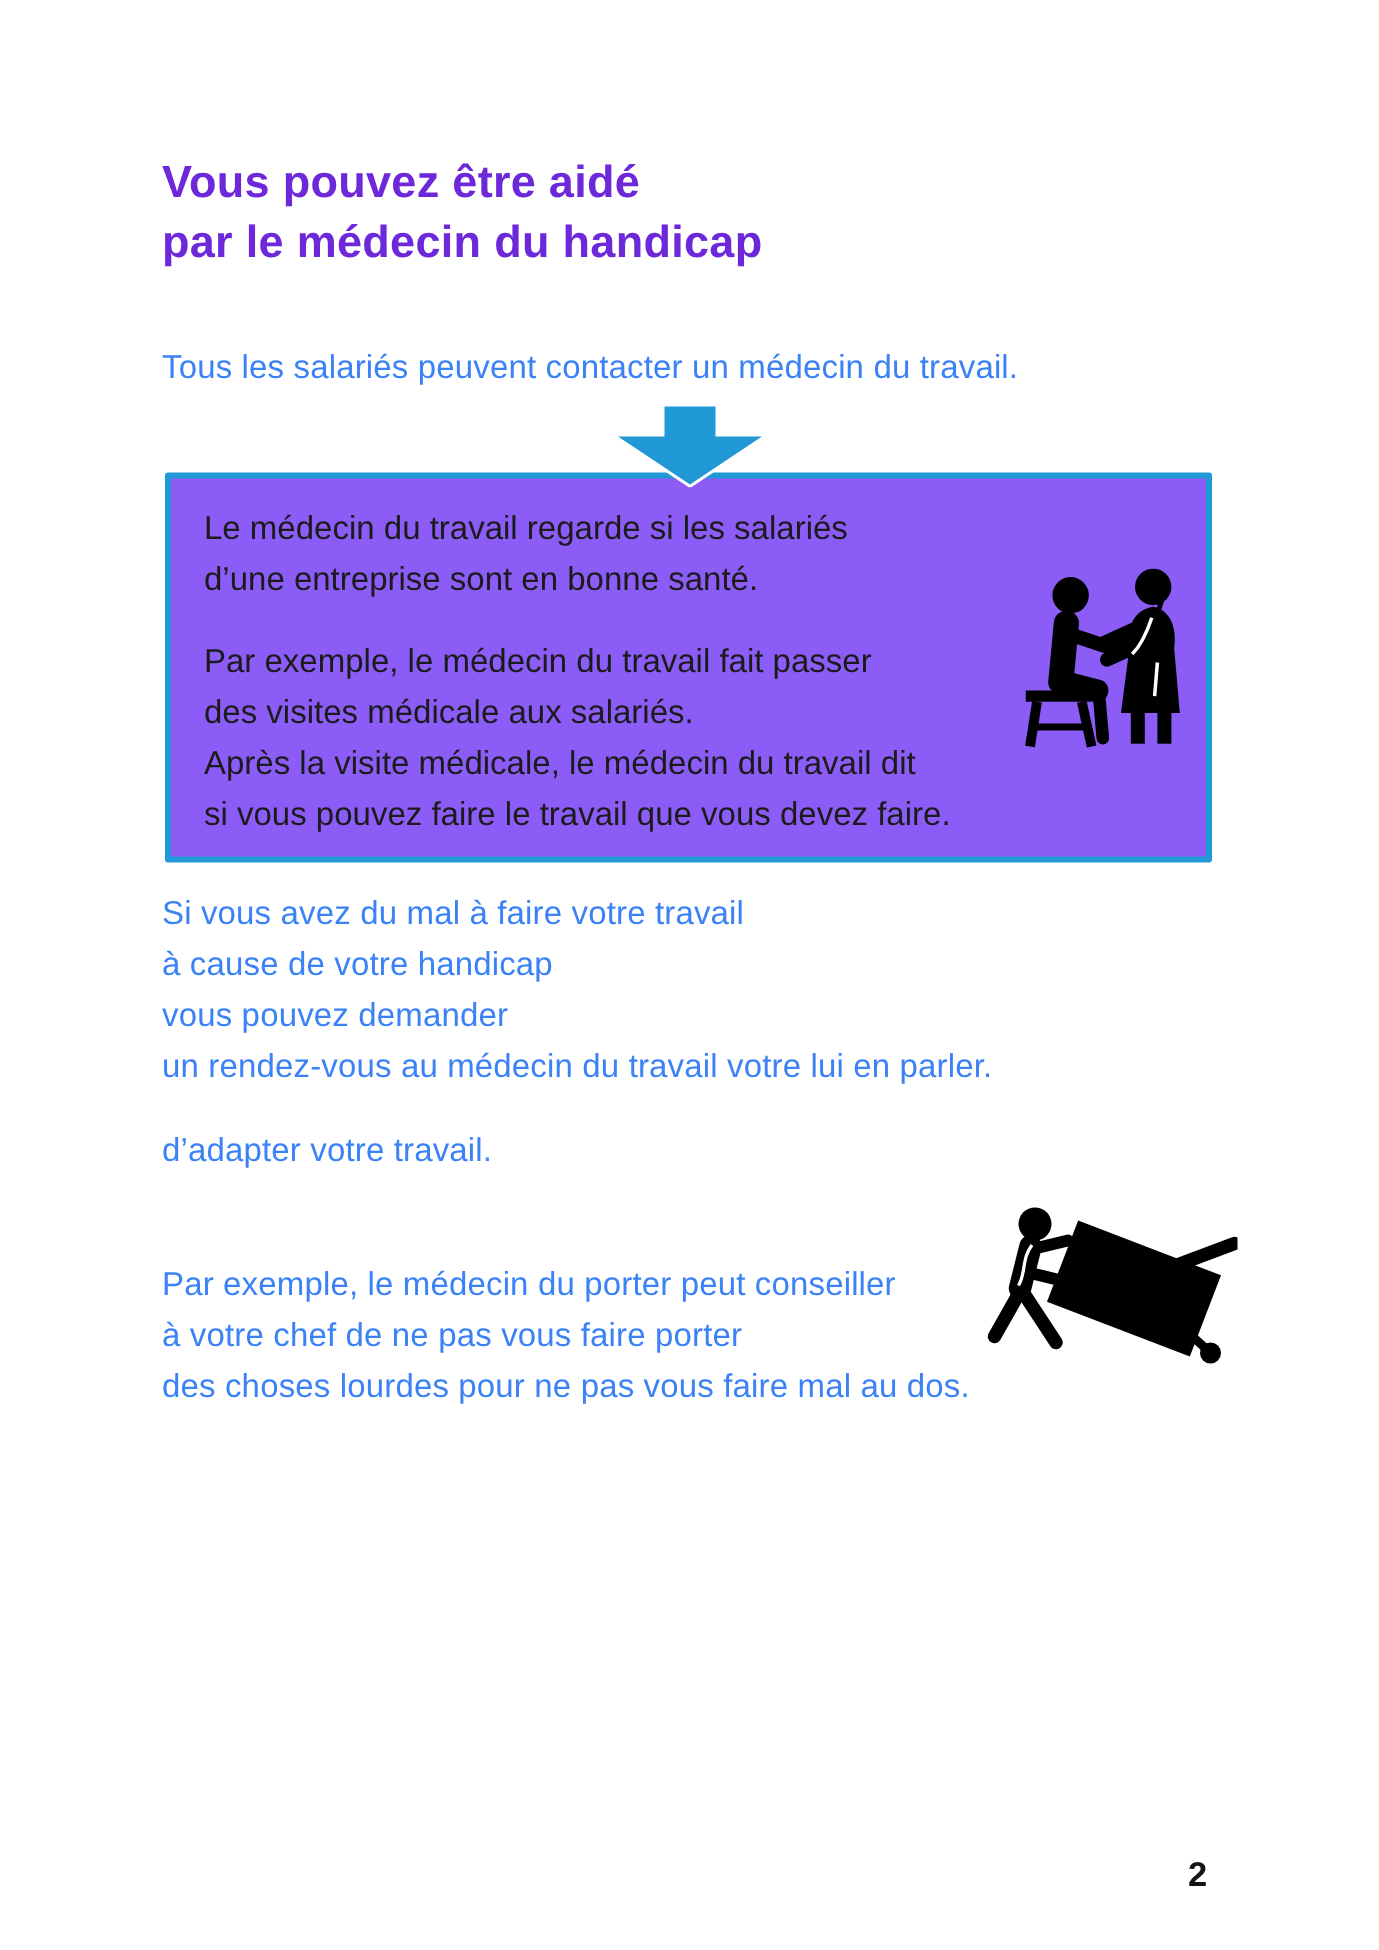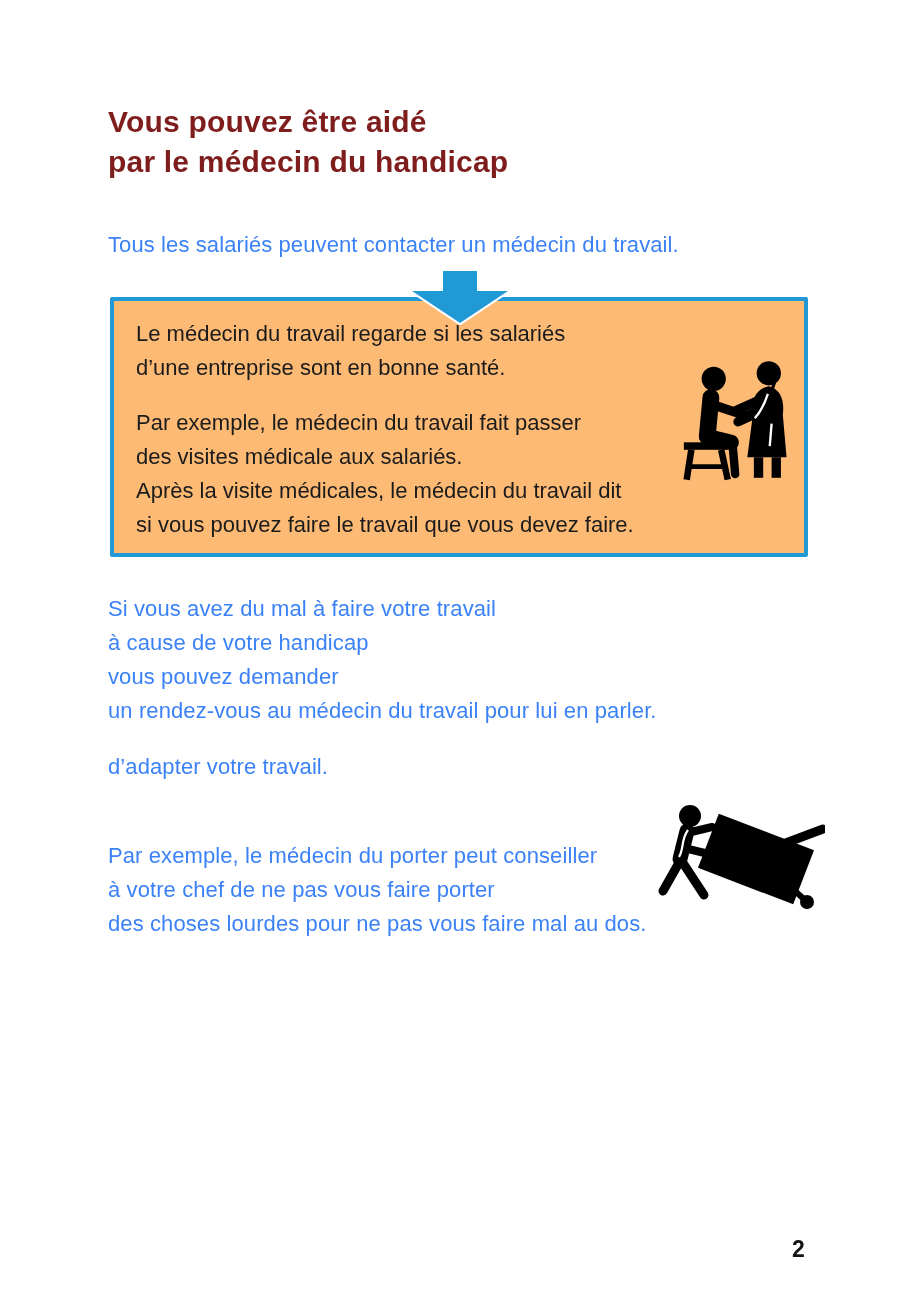--- a/index.html
+++ b/index.html
@@ -14,21 +14,21 @@
     font-family: "Liberation Sans", "DejaVu Sans", sans-serif;
     color: #1b1b1b;
   }
   .title {
     position: absolute;
     left: 108px;
     top: 102px;
     font-size: 30px;
     font-weight: bold;
     line-height: 40px;
-    color: #7f1d1d;
+    color: #6d28d9;
     letter-spacing: 0.2px;
   }
   .body-text {
     position: absolute;
     left: 108px;
     font-size: 22px;
     line-height: 34px;
     color: #3b82f6;
     letter-spacing: 0.1px;
     white-space: nowrap;
@@ -38,26 +38,26 @@
     position: absolute;
     left: 410px;
     top: 269px;
     width: 100px;
     height: 56px;
     z-index: 3;
   }
   .highlight-box {
     position: absolute;
     left: 110px;
-    top: 297px;
+    top: 315px;
     width: 698px;
     height: 260px;
     border: 4px solid #2199d6;
     border-radius: 2px;
-    background: #fdba74;
+    background: #8b5cf6;
     z-index: 1;
   }
   .highlight-box .box-text {
     position: absolute;
     left: 22px;
     font-size: 22px;
     line-height: 34px;
     white-space: nowrap;
     color: #1b1b1b;
   }
@@ -108,21 +108,21 @@
   </div>
 
   <div class="highlight-box">
     <div class="box-text box-para1">
       <div>Le médecin du travail regarde si les salariés</div>
       <div>d’une entreprise sont en bonne santé.</div>
     </div>
     <div class="box-text box-para2">
       <div>Par exemple, le médecin du travail fait passer</div>
       <div>des visites médicale aux salariés.</div>
-      <div>Après la visite médicales, le médecin du travail dit</div>
+      <div>Après la visite médicale, le médecin du travail dit</div>
       <div>si vous pouvez faire le travail que vous devez faire.</div>
     </div>
 
     <div class="doctor-icon-wrap">
       <svg width="112" height="126" viewBox="0 0 120 134" aria-hidden="true">
 
         <rect x="2" y="92" width="48" height="8" fill="#000"></rect>
         <line x1="10" y1="100" x2="5" y2="132" stroke="#000" stroke-width="7"></line>
         <line x1="42" y1="100" x2="49" y2="132" stroke="#000" stroke-width="7"></line>
         <line x1="8" y1="118" x2="46" y2="118" stroke="#000" stroke-width="5"></line>
@@ -145,21 +145,21 @@
         <path d="M92,40 C88,52 84,60 78,66" fill="none" stroke="#fff" stroke-width="2.5"></path>
         <path d="M96,72 L94,96" stroke="#fff" stroke-width="2.5"></path>
       </svg>
     </div>
   </div>
 
   <div class="body-text para1">
     <div>Si vous avez du mal à faire votre travail</div>
     <div>à cause de votre handicap</div>
     <div>vous pouvez demander</div>
-    <div>un rendez-vous au médecin du travail pour lui en parler.</div>
+    <div>un rendez-vous au médecin du travail votre lui en parler.</div>
   </div>
 
   <div class="body-text para2">
     <div>d’adapter votre travail.</div>
   </div>
 
   <div class="body-text para3">
     <div>Par exemple, le médecin du porter peut conseiller</div>
     <div>à votre chef de ne pas vous faire porter</div>
     <div>des choses lourdes pour ne pas vous faire mal au dos.</div>

